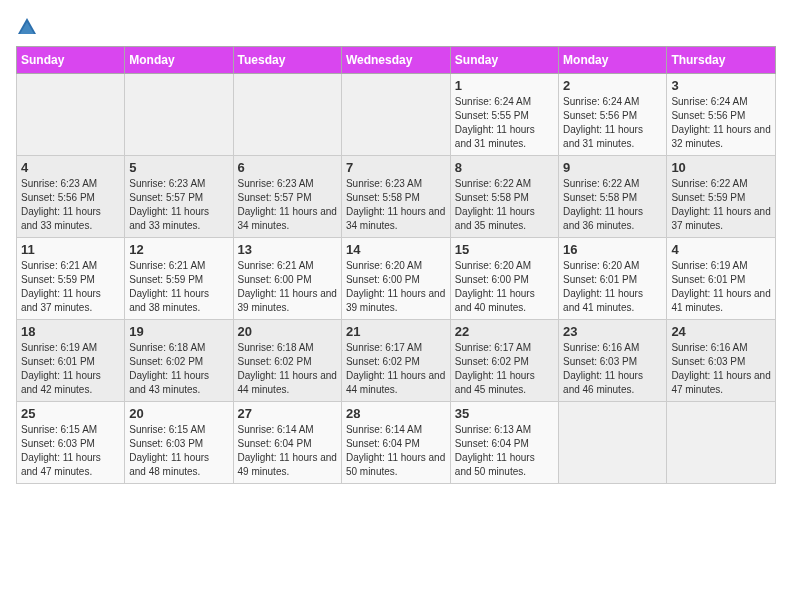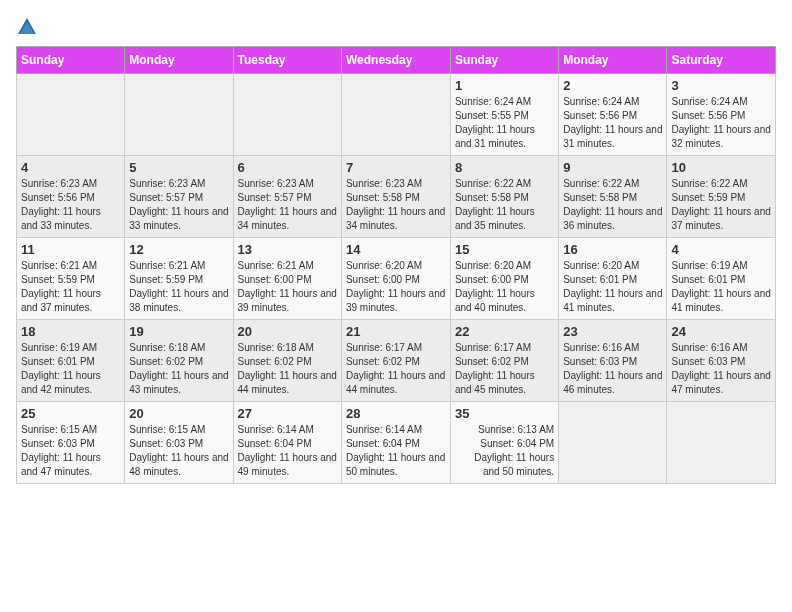--- a/index.html
+++ b/index.html
@@ -98,21 +98,21 @@
 
 <table class="calendar">
   <thead>
     <tr>
     <th>Sunday</th>
         <th>Monday</th>
         <th>Tuesday</th>
         <th>Wednesday</th>
         <th>Sunday</th>
         <th>Monday</th>
-        <th>Saturday</th>
+        <th>Thursday</th>
       </tr>
   </thead>
   <tbody id="calendar-body">
   <tr>
         <td class="empty-cell"></td>
         <td class="empty-cell"></td>
         <td class="empty-cell"></td>
         <td class="empty-cell"></td>
         <td>
           <div class="day-number">1</div>
@@ -285,21 +285,21 @@
 Daylight: 11 hours and 49 minutes.</div>
         </td>
         <td>
           <div class="day-number">28</div>
           <div class="day-info" style="white-space: pre-line;">Sunrise: 6:14 AM
 Sunset: 6:04 PM
 Daylight: 11 hours and 50 minutes.</div>
         </td>
         <td>
           <div class="day-number">35</div>
-          <div class="day-info" style="white-space: pre-line; text-align: right;">Sunrise: 6:13 AM
+          <div class="day-info" style="white-space: pre-line;">Sunrise: 6:13 AM
 Sunset: 6:04 PM
 Daylight: 11 hours and 50 minutes.</div>
         </td>
         <td class="empty-cell"></td>
         <td class="empty-cell"></td>
       </tr>
     </tbody>
 </table>
 
 </body></html>

